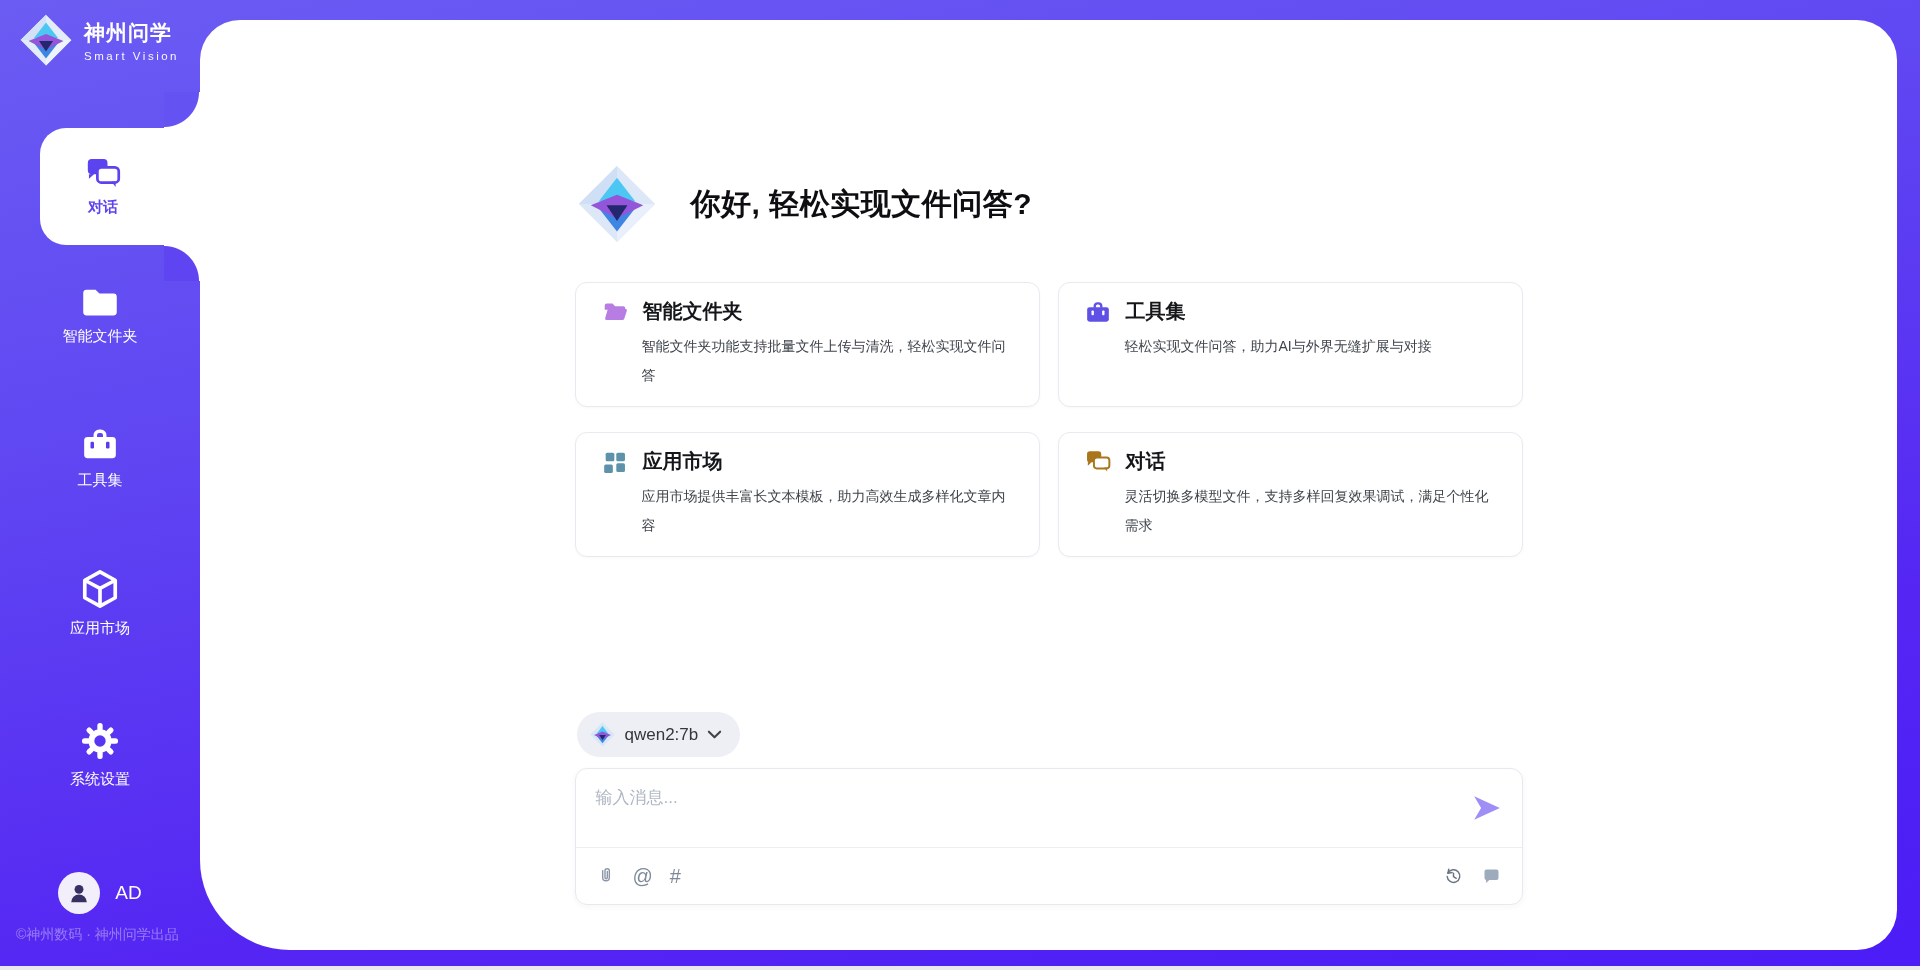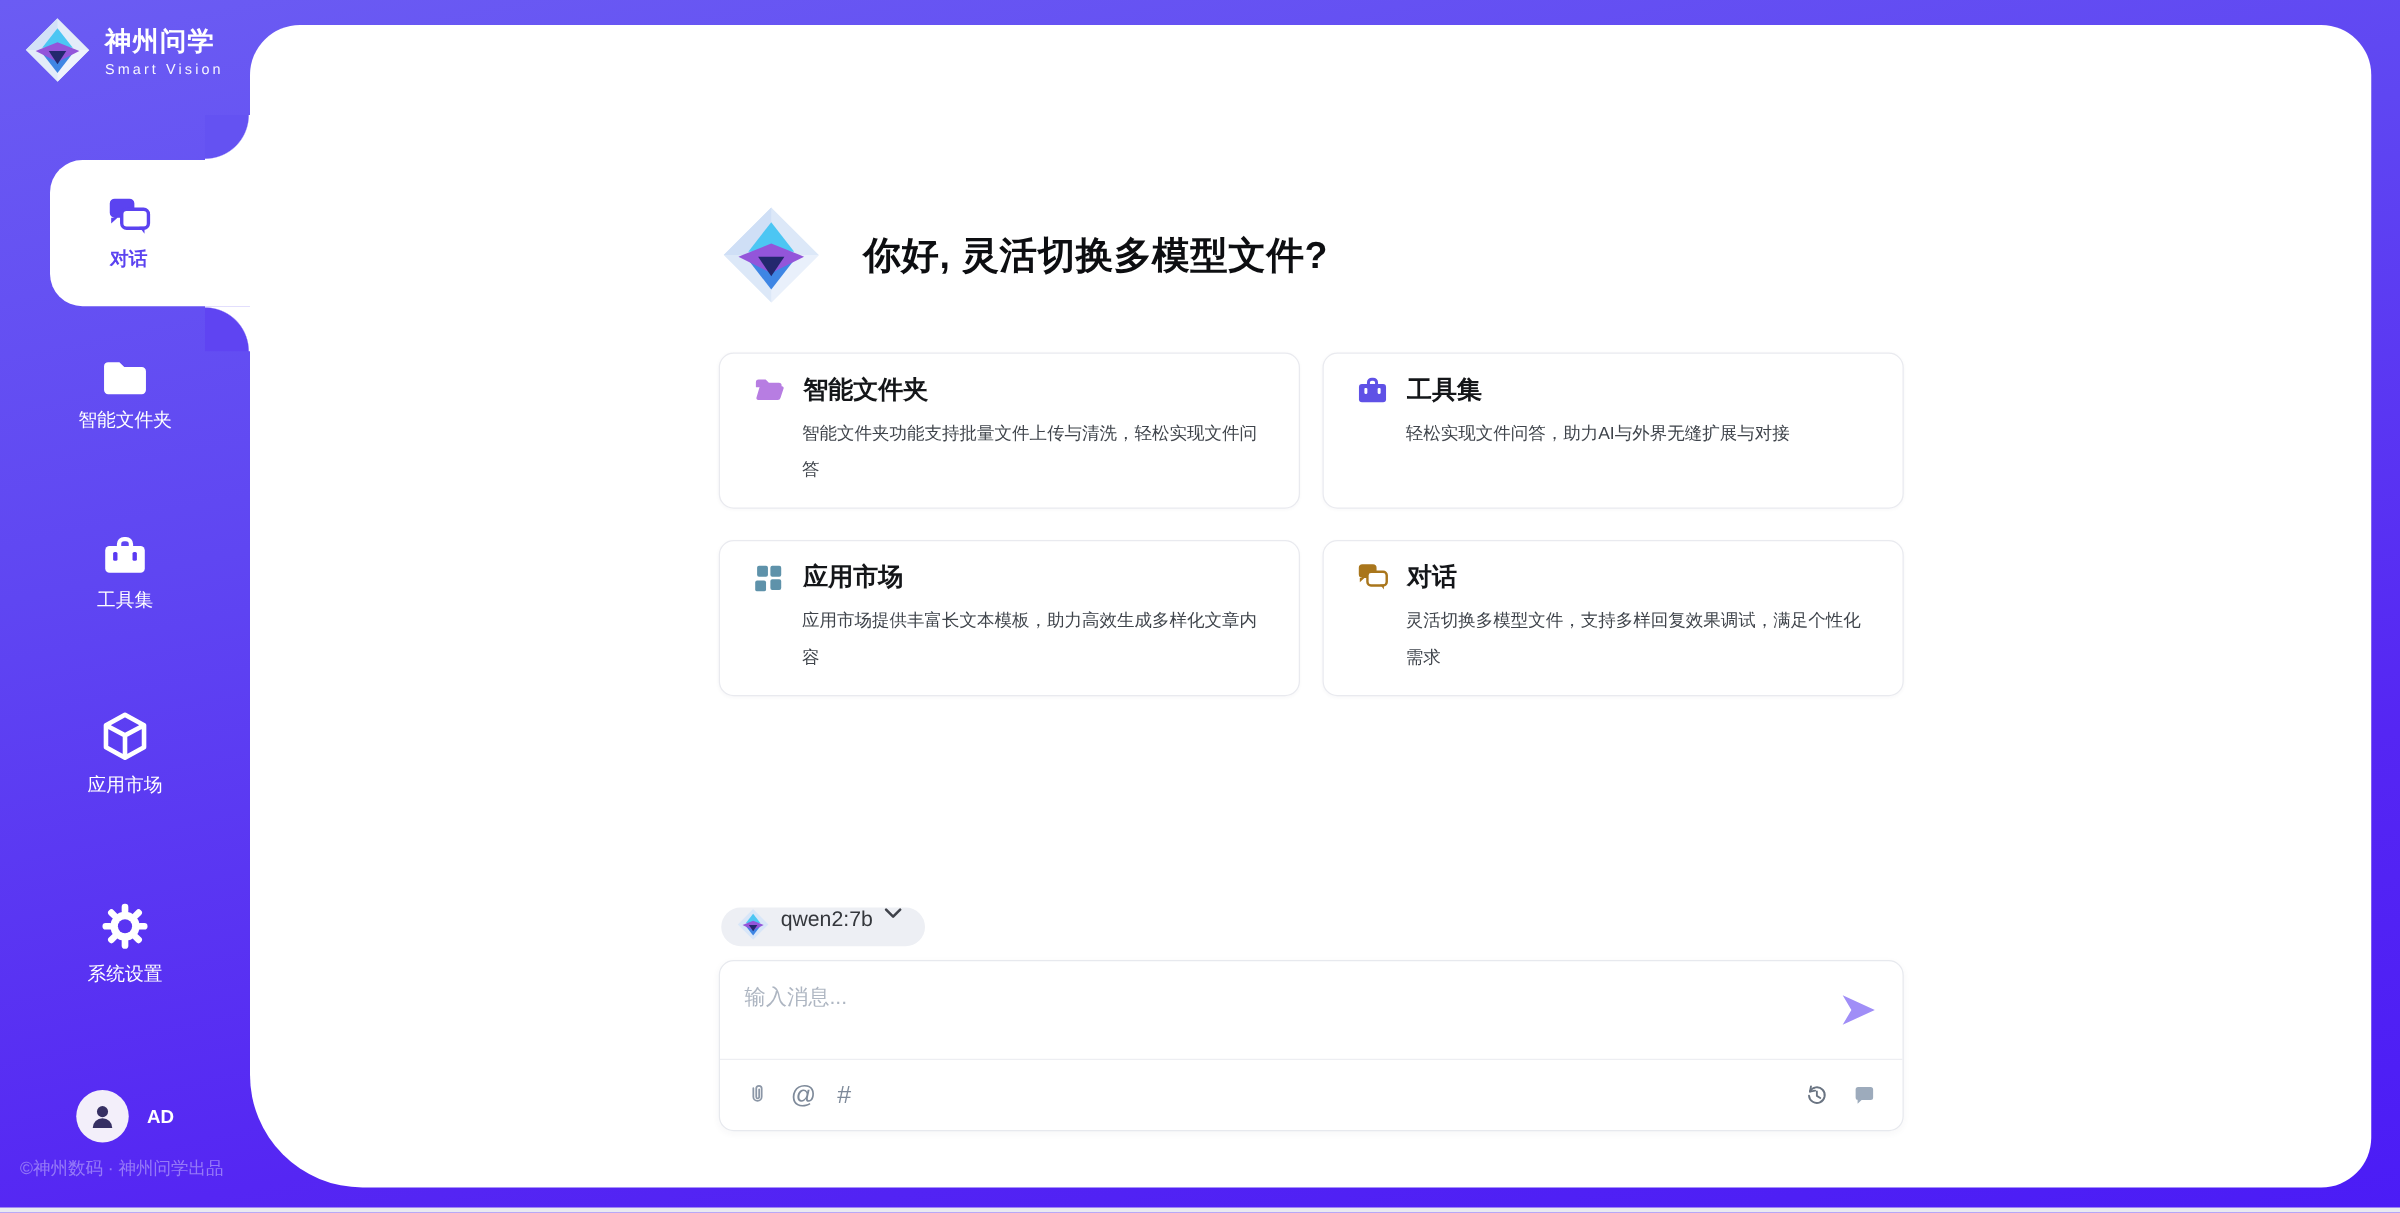--- a/index.html
+++ b/index.html
@@ -23,40 +23,40 @@
                 border-radius:26px 0 0 26px; display:flex; flex-direction:column; align-items:center;
                 justify-content:center; padding-right:34px; cursor:pointer; }
   .nav-active::before { content:""; position:absolute; right:0; top:-36px; width:36px; height:36px;
                 background:radial-gradient(circle at 0 0,#6452f2 0 34.5px,#ffffff 35.5px); }
   .nav-active::after  { content:""; position:absolute; right:0; bottom:-36px; width:36px; height:36px;
                 background:radial-gradient(circle at 0 100%,#5f44f2 0 34.5px,#ffffff 35.5px); }
   .nav-active .lbl { margin-top:8px; font-size:15px; font-weight:bold; color:#5b43f0; }
 
   .user-row { position:absolute; top:872px; left:0; width:200px; display:flex; align-items:center; justify-content:center; gap:15px; cursor:pointer; }
   .avatar { width:42px; height:42px; border-radius:50%; background:#f3effa; display:flex; align-items:center; justify-content:center; }
-  .user-row .uname { color:#fff; font-size:15px; font-weight:700; }
+  .user-row .uname { color:#fff; font-size:19px; font-weight:400; }
   .copyright { position:absolute; left:16px; top:926px; font-size:14px; color:rgba(255,255,255,.38); white-space:nowrap;text-align:right; }
 
   
   .panel { position:absolute; left:200px; top:20px; width:1697px; height:930px; background:#fff;
            border-radius:40px 40px 40px 90px; }
   .content { width:948px; margin:0 auto; padding-top:142px; }
   .greeting { display:flex; align-items:center; gap:32px; }
   .greeting h1 { font-size:30px; font-weight:800; color:#0d0e11; letter-spacing:.5px; }
 
   .cards { margin-top:36px; display:grid; grid-template-columns:465px 465px; column-gap:18px; row-gap:25px; }
   .card { height:125px; border:1px solid #e9eaef; border-radius:12px; background:#fff; padding:15px 26px 18px;
           box-shadow:0 1px 3px rgba(30,30,60,.03); cursor:pointer; }
   .card-head { display:flex; align-items:center; gap:15px; }
   .card-head .ttl { font-size:20px; font-weight:bold; color:#141619; }
   .card-desc { margin:7px 0 0 40px; font-size:14px; line-height:29px; color:#3f444b; }
 
   .chat-dock { position:absolute; bottom:45px; left:50%; transform:translateX(-50%); width:948px; }
-  .model-pill { display:inline-flex; gap:9px; background:#edeff4; border-radius:23px;
-                height:31px; padding:0 18px 0 12px; margin:0 0 11px 2px; cursor:pointer; }
+  .model-pill { display:inline-flex; align-items:center; gap:9px; background:#edeff4; border-radius:23px;
+                height:45px; padding:0 18px 0 12px; margin:0 0 11px 2px; cursor:pointer; }
   .model-pill .mname { font-size:17px; color:#34373c; }
 
   .composer { position:relative; height:137px; border:1px solid #e7e9ee; border-radius:12px; background:#fff;
               box-shadow:0 2px 6px rgba(40,40,80,.04); }
   .composer textarea { position:absolute; top:0; left:0; width:860px; height:78px; padding:17px 0 0 20px;
               border:none; outline:none; resize:none; background:transparent; font-size:17px; color:#2c2f33;
               font-family:"Liberation Sans","DejaVu Sans",sans-serif; }
   .composer textarea::placeholder { color:#aeb6c2; }
   .send-btn { position:absolute; top:24px; right:20px; width:30px; height:30px; cursor:pointer; }
   .composer-bottom { position:absolute; left:0; right:0; bottom:0; height:57px; border-top:1px solid #edeef2;
@@ -175,21 +175,21 @@
     <div class="greeting">
       <svg width="84" height="84" viewBox="0 0 64 64">
         <polygon points="32,3 61,32 32,61 3,32" fill="#dce8f8"></polygon>
         <polygon points="32,3 3,32 32,32" fill="#cfdff6"></polygon>
         <polygon points="61,32 32,61 32,32" fill="#e9f0fb"></polygon>
         <polygon points="32,12 46,30 18,30" fill="#4cc6f3"></polygon>
         <polygon points="18,35 46,35 32,53" fill="#3e86e4"></polygon>
         <polygon points="12,33 32,25 52,33 32,43" fill="#9355da"></polygon>
         <polygon points="24,33 40,33 32,45" fill="#23286e"></polygon>
       </svg>
-      <h1>你好, 灵活切换多模型文件?</h1>
+      <h1>你好, 轻松实现文件问答?</h1>
     </div>
 
     <div class="cards">
 
       <div class="card">
         <div class="card-head">
           <svg width="26" height="24" viewBox="0 0 24 22" fill="#b77de2">
             <path d="M2.5 5.2A2 2 0 0 1 4.5 3.2h5.2l2.4 2.4h7.4a2 2 0 0 1 2 2V9H2.5z"></path>
             <path d="M5.4 8.2h16.3a1.3 1.3 0 0 1 1.25 1.7l-2.3 7a2 2 0 0 1-1.9 1.4H4.2a1.3 1.3 0 0 1-1.25-1.7z"></path>
           </svg>

